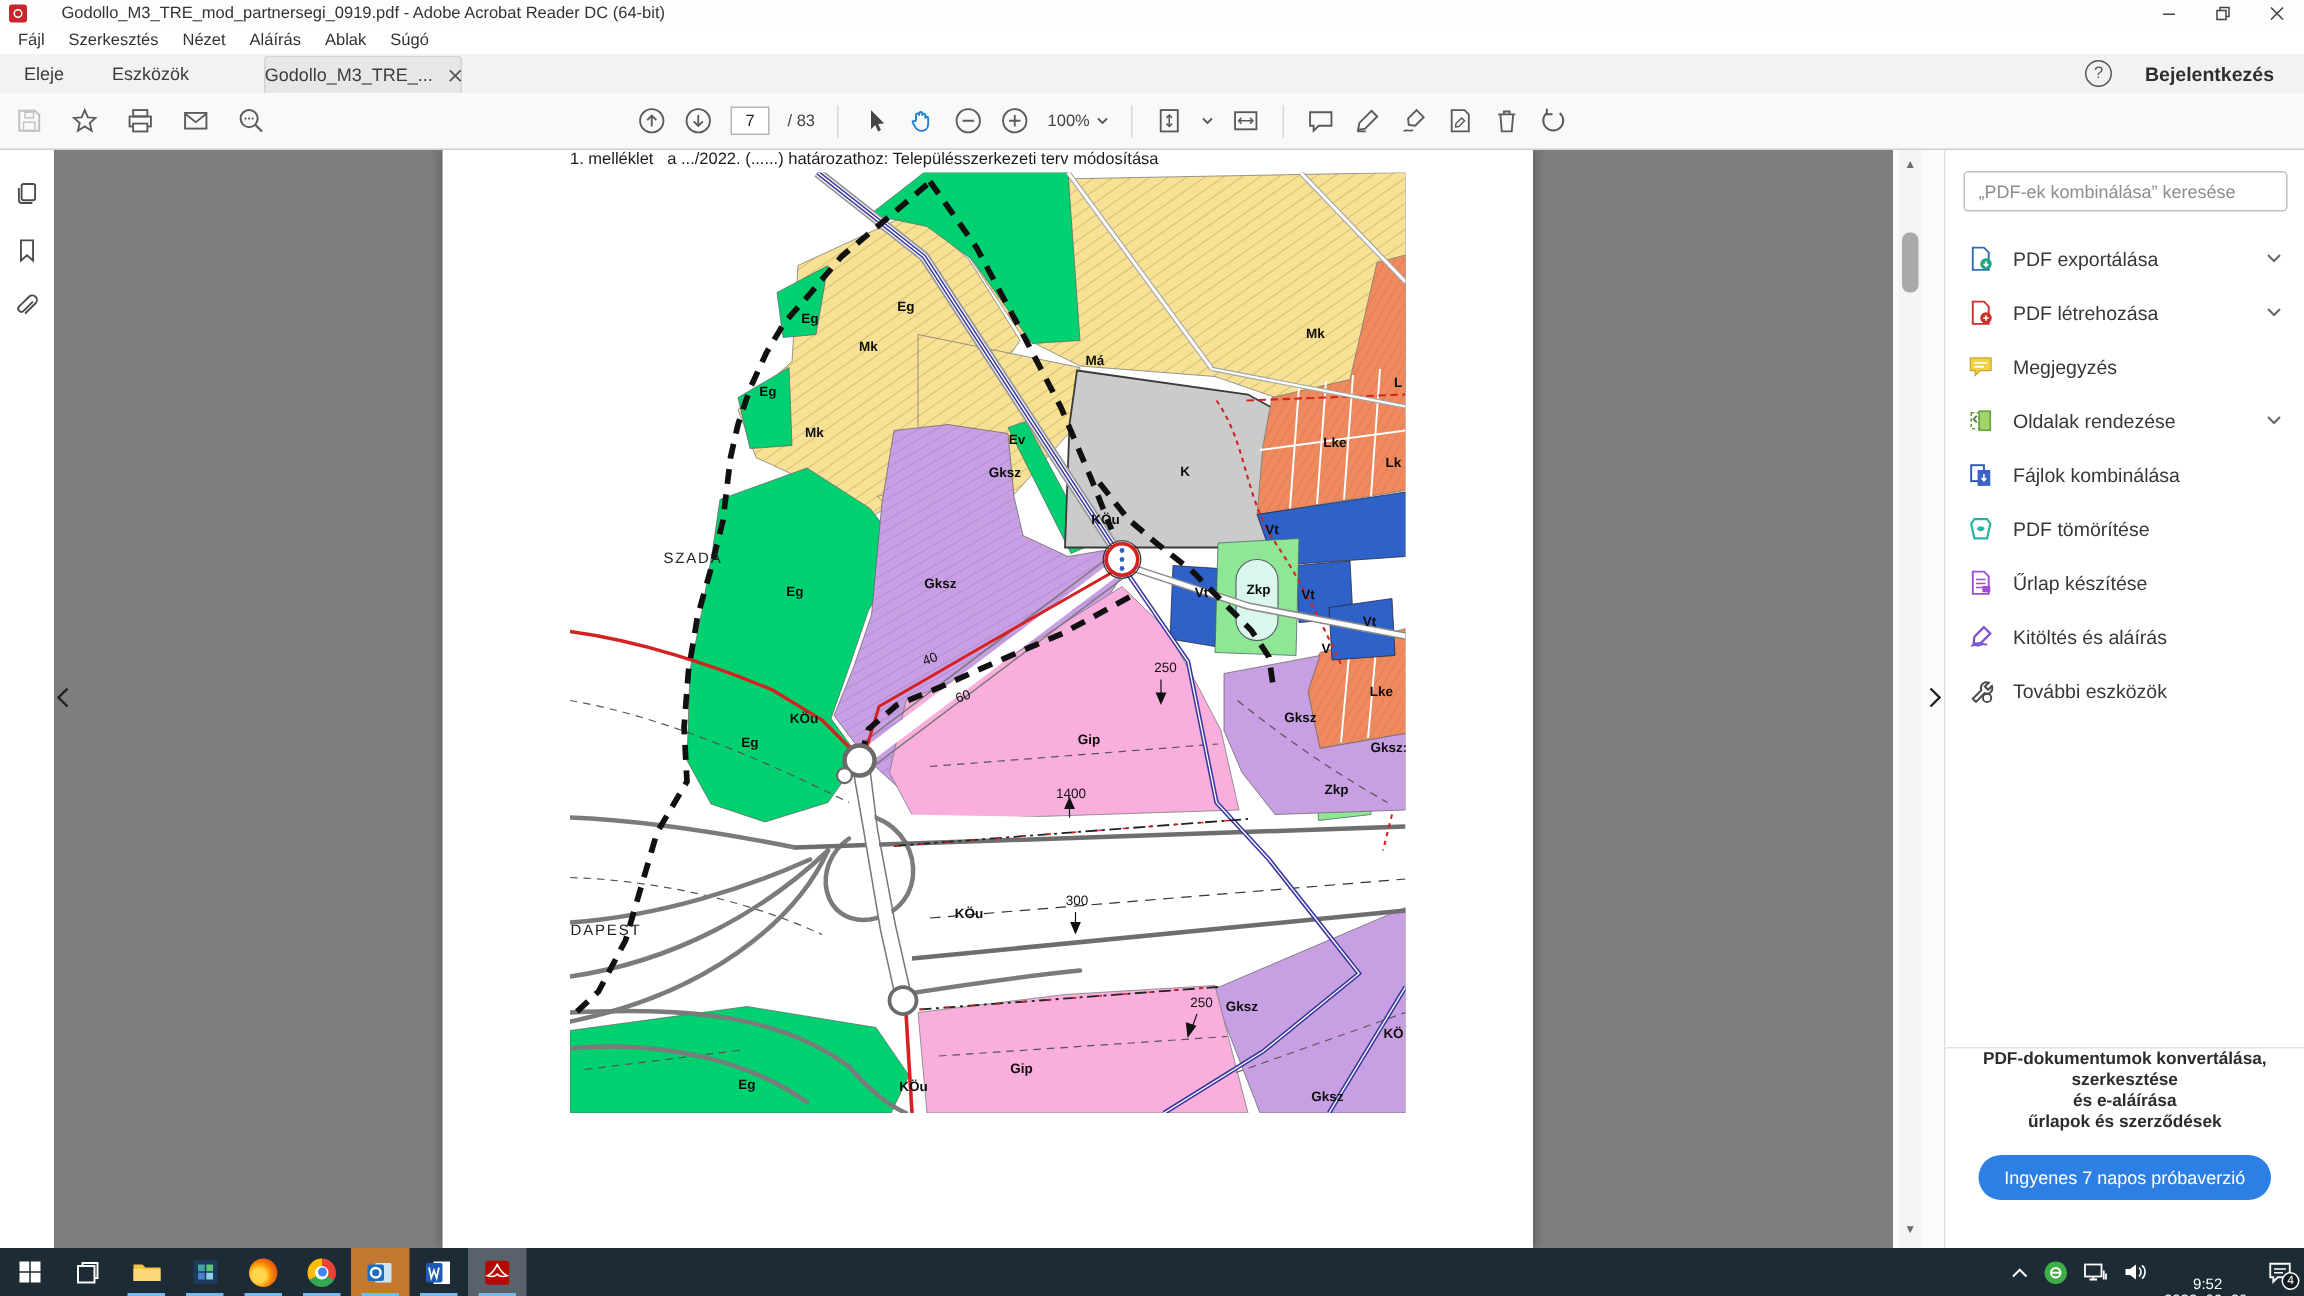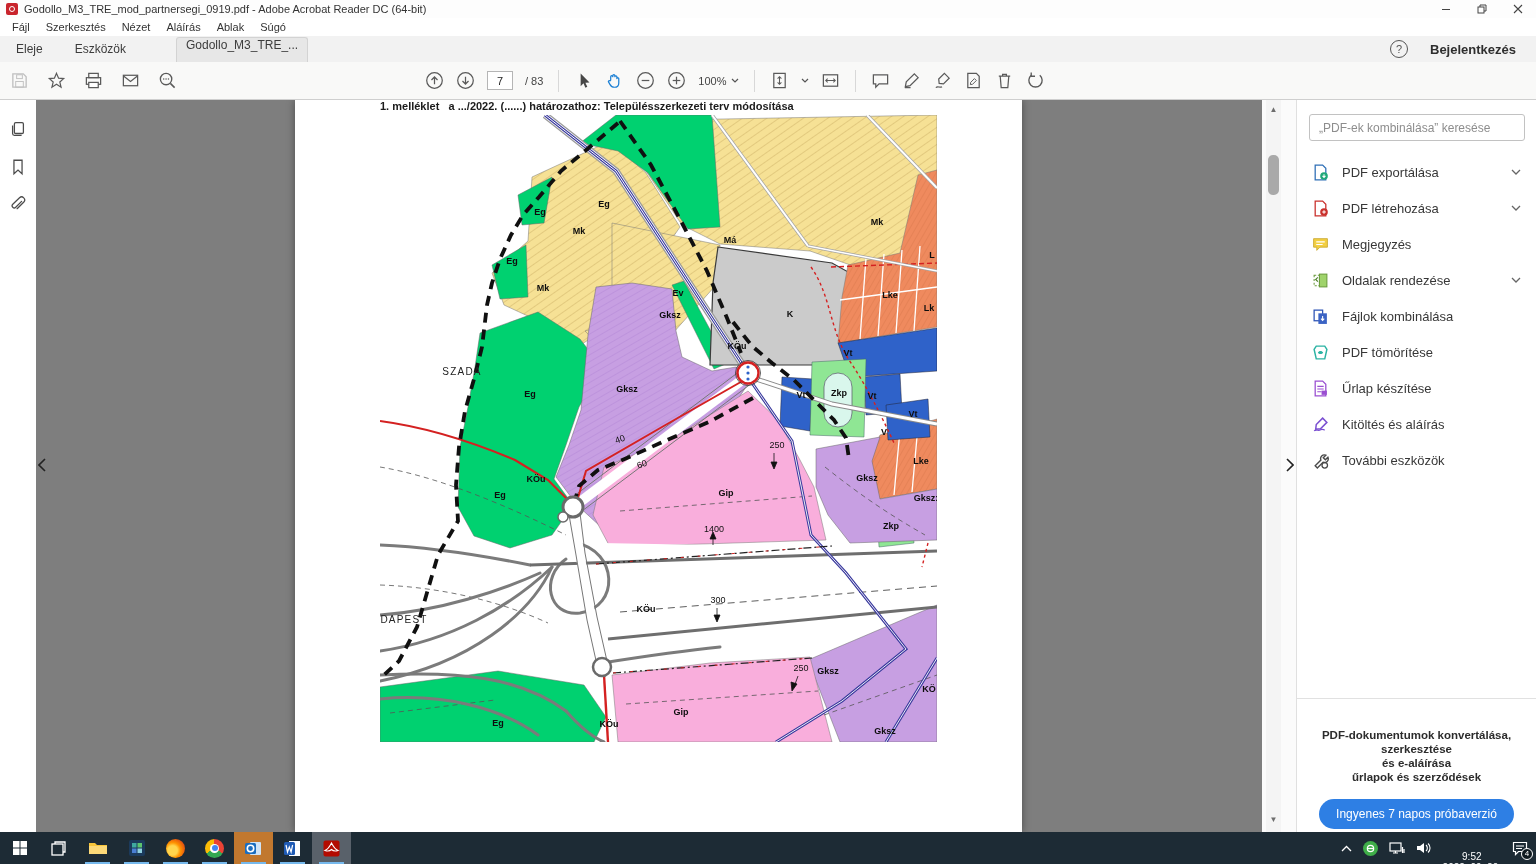--- a/index.html
+++ b/index.html
@@ -1,33 +1,33 @@
 <!DOCTYPE html>
 <html><head>
 <meta charset="utf-8">
 <style>
   html,body{margin:0;padding:0;background:#555;}
   *{box-sizing:border-box;}
   #app{position:relative;width:1536px;height:864px;background:#fff;overflow:hidden;
        font-family:"Liberation Sans",sans-serif;-webkit-font-smoothing:antialiased;}
   
-  .titlebar{height:18px;background:#fdfdfd;display:flex;align-items:center;padding-left:6px;gap:6px;
+  .titlebar{height:18px;background:#fdfdfd;display:flex;align-items:center;padding-left:6px;gap:23px;
             font-size:11px;color:#333;}
   .appico{width:12px;height:12px;background:#c9252d;border-radius:2px;display:inline-flex;align-items:center;justify-content:center;}
   .appico i{width:6px;height:6px;border:1.5px solid #fff;border-radius:50%;display:block;}
   .win-controls{margin-left:auto;display:flex;height:100%;}
   .win-btn{width:36px;display:flex;align-items:center;justify-content:center;color:#444;}
   
   .menubar{height:18px;background:#fff;display:flex;align-items:center;font-size:11px;color:#333;padding-left:4px;}
   .menu-item{padding:0 8px;}
   
   .tabbar{height:26px;background:#f2f2f2;display:flex;align-items:center;font-size:12px;color:#3c3c3c;}
   .tab-btn{padding:0 16px;height:100%;display:flex;align-items:center;}
   .doc-tab{margin-left:34px;height:25px;margin-top:1px;background:#e7e7e7;border:1px solid #d3d3d3;border-bottom:none;
-           border-radius:3px 3px 0 0;display:flex;align-items:center;gap:10px;padding:0 10px;width:132px;justify-content:space-between;flex-direction:column;}
+           border-radius:3px 3px 0 0;display:flex;align-items:center;gap:10px;padding:0 10px;width:132px;justify-content:center;}
   .tab-right{margin-left:auto;display:flex;align-items:center;gap:22px;padding-right:20px;}
   .help-circle{width:18px;height:18px;border:1.3px solid #555;border-radius:50%;display:flex;align-items:center;justify-content:center;
                font-size:11px;color:#555;}
   .signin{font-size:13px;color:#2e2e2e;font-weight:700;}
   
   .toolbar{height:38px;background:#f9f9f8;border-bottom:1px solid #cfcfcf;position:relative;}
   .tb-left{position:absolute;left:10px;top:0;height:100%;display:flex;align-items:center;gap:18px;}
   .tb-center{position:absolute;left:425px;top:0;height:100%;display:flex;align-items:center;gap:12px;}
   .tbi{width:19px;height:19px;display:inline-flex;}
   .tbi svg{width:100%;height:100%;}
@@ -35,39 +35,39 @@
   .pagebox{width:26px;height:19px;border:1px solid #b5b5b5;background:#fff;font-size:11px;text-align:center;
            font-family:"Liberation Sans",sans-serif;color:#222;padding:0;}
   .pagetotal{font-size:11px;color:#444;}
   .zoomsel{display:flex;align-items:center;gap:4px;font-size:11px;color:#444;}
   
   .main{display:flex;height:732px;}
   .leftrail{width:36px;background:#fff;display:flex;flex-direction:column;align-items:center;padding-top:20px;gap:20px;}
   .leftrail .tbi{width:18px;height:18px;}
   .docarea{flex:1;background:#7e7e7e;position:relative;overflow:hidden;}
   .page{position:absolute;left:259px;top:0;width:727px;height:732px;background:#fff;box-shadow:0 0 8px rgba(0,0,0,.4);}
-  .page-header{position:absolute;left:85px;top:0;font-size:11px;font-weight:700;color:#1b1b1b;white-space:pre;}
+  .page-header{position:absolute;left:85px;top:0;font-size:11px;font-weight:400;color:#1b1b1b;white-space:pre;}
   .mapsvg{position:absolute;left:85px;top:15px;width:557px;height:627px;}
   .collapse-left{position:absolute;left:2px;top:358px;color:#2a2a2a;}
   .white-strip{position:absolute;right:0;top:0;width:34px;height:100%;background:#fbfbfb;}
   .vtrack{position:absolute;left:4px;top:0;width:15px;height:100%;background:#f4f4f4;}
   .varrow{position:absolute;left:0;width:15px;height:14px;display:flex;align-items:center;justify-content:center;color:#6d6d6d;font-size:8px;}
   .vthumb{position:absolute;left:2px;top:55px;width:11px;height:40px;background:#a9a9a9;border-radius:5px;}
   .collapse-right{position:absolute;right:2px;top:358px;color:#2a2a2a;}
   
   .sidebar{width:240px;background:#fff;border-left:1px solid #e0e0e0;position:relative;}
   .search-box{margin:14px 12px 0;height:27px;width:216px;border:1px solid #c2c2c2;border-radius:3px;padding:0 9px;
               font-size:12px;color:#555;font-family:"Liberation Sans",sans-serif;}
   .search-box::placeholder{color:#8d8d8d;}
   .tools{margin-top:13px;}
   .tool{height:36px;display:flex;align-items:center;padding:0 15px;gap:13px;font-size:13px;color:#373737;}
   .tool .ticon{width:17px;height:17px;display:inline-flex;}
   .tool .ticon svg{width:100%;height:100%;}
   .chev{margin-left:auto;display:inline-flex;}
-  .promo{position:absolute;top:598px;left:0;right:0;border-top:1px solid #e1e1e1;padding:29px 8px 0;text-align:center;}
+  .promo{position:absolute;top:598px;left:0;right:0;border-top:1px solid #e1e1e1;padding:0 8px 0;text-align:center;}
   .promo-line{display:block;font-size:11.5px;font-weight:700;color:#2c2c2c;line-height:14px;}
   .cta{margin-top:15px;display:inline-block;background:#2e7fe4;color:#fff;font-size:12px;border:none;
        border-radius:15px;padding:8px 17px;font-family:"Liberation Sans",sans-serif;}
   
   .taskbar{height:32px;background:#1d2b35;display:flex;align-items:stretch;color:#fff;}
   .task-tile{width:39px;display:flex;align-items:center;justify-content:center;position:relative;}
   .task-tile.open::after{content:"";position:absolute;bottom:0;left:7px;right:7px;height:2px;background:#76b9ed;}
   .tile-outlook{background:#c1782f;}
   .tile-acrobat{background:#59616a;}
   .tray{margin-left:auto;display:flex;align-items:center;gap:11px;padding-right:8px;}

